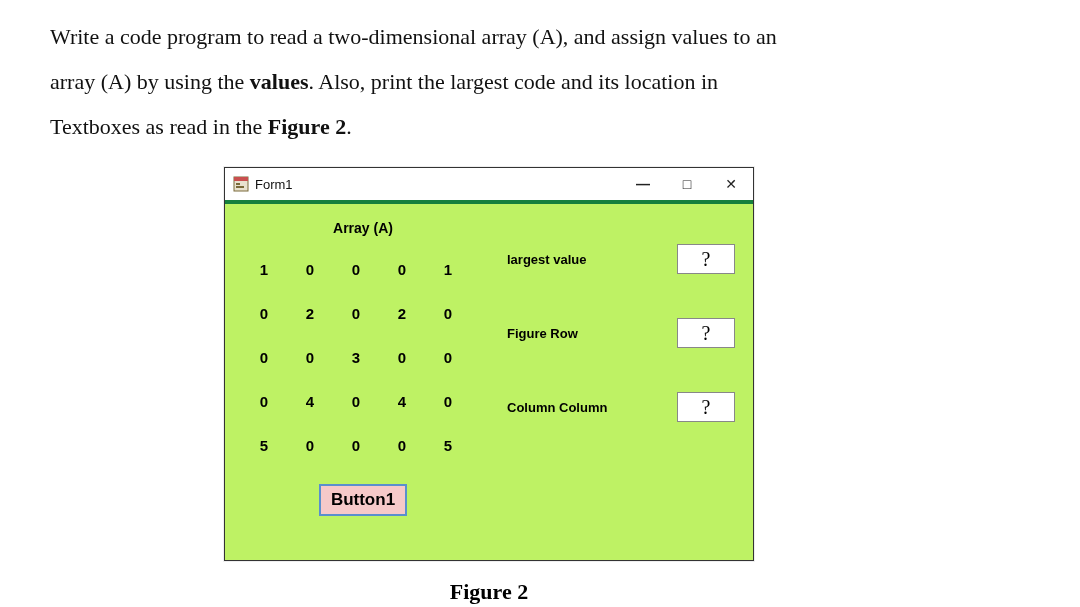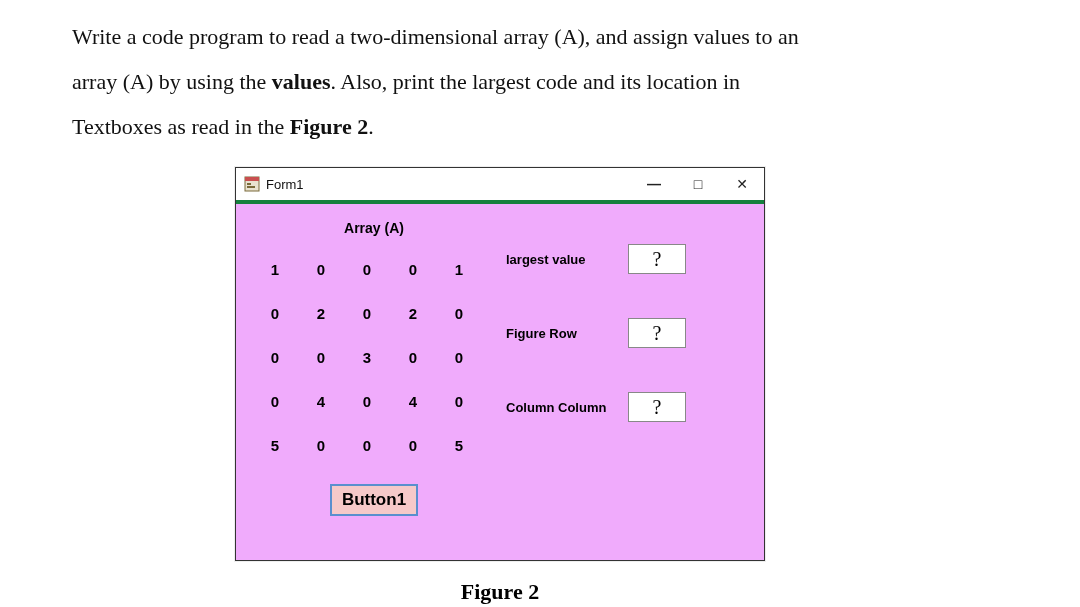--- a/index.html
+++ b/index.html
@@ -5,21 +5,21 @@
   html, body {
     margin: 0;
     padding: 0;
     background: #ffffff;
     font-family: "Times New Roman", Times, serif;
   }
   .page {
     width: 988px;
     height: 607px;
     box-sizing: border-box;
-    padding: 14px 60px 0 72px;
+    padding: 14px 60px 0 50px;
     position: relative;
   }
   .prompt {
     font-size: 22px;
     color: #111;
     line-height: 2.05;
     text-align: justify;
   }
   .prompt b { font-weight: bold; }
   .window-wrap {
@@ -50,25 +50,25 @@
   .titlebar .appicon svg { display:block; }
   .titlebar .title { flex: 0 0 auto; }
   .titlebar .spacer { flex: 1 1 auto; }
   .titlebar .winbtn {
     width: 44px; height: 32px;
     display: flex; align-items: center; justify-content: center;
     font-size: 14px;
     color: #222;
   }
   .client {
-    background: #f0abfc;
+    background: #bef264;
     padding: 14px 18px 22px 18px;
     min-height: 320px;
     display: flex;
-    gap: 12px;
+    gap: 24px;
   }
   .col-left {
     flex: 0 0 240px;
   }
   .arr-heading {
     font-weight: bold;
     font-size: 14px;
     color: #000;
     text-align: center;
     margin: 2px 0 14px 0;
@@ -105,20 +105,21 @@
   }
   .col-right {
     flex: 1 1 auto;
     padding-top: 26px;
   }
   .field {
     display:flex;
     align-items: center;
     gap: 10px;
     margin-bottom: 44px;
+    justify-content: space-between;
   }
   .field .flabel {
     font-family: Arial, sans-serif;
     font-size: 13px;
     font-weight: bold;
     color: #000;
     width: 112px;
   }
   .field .fbox {
     width: 56px;

